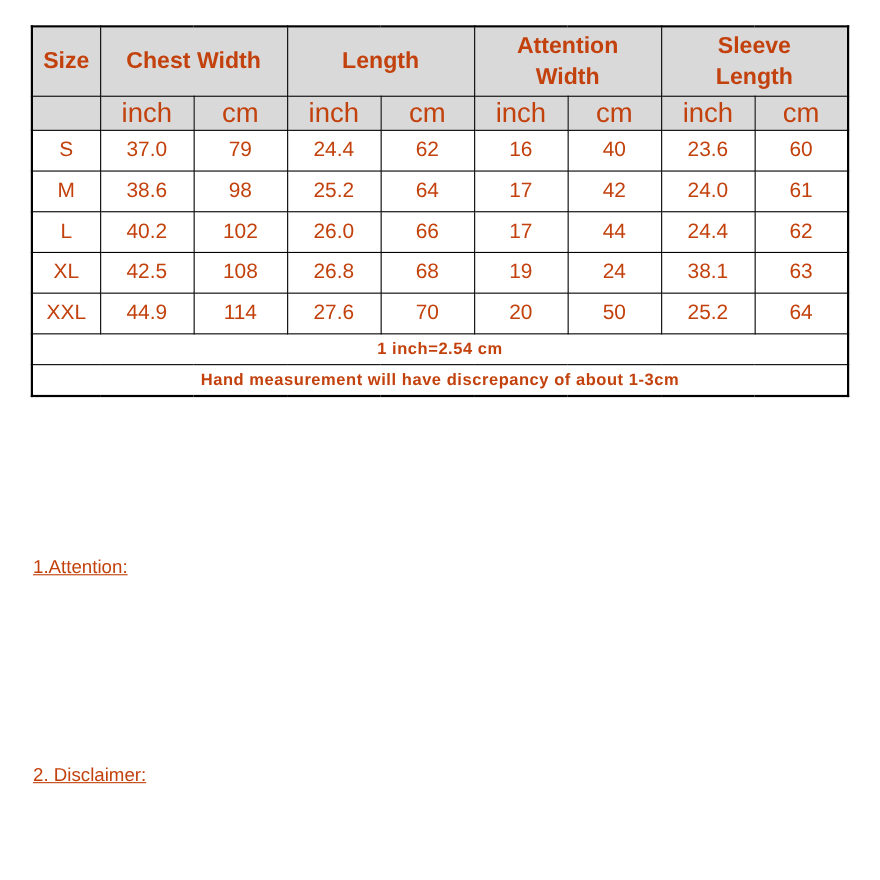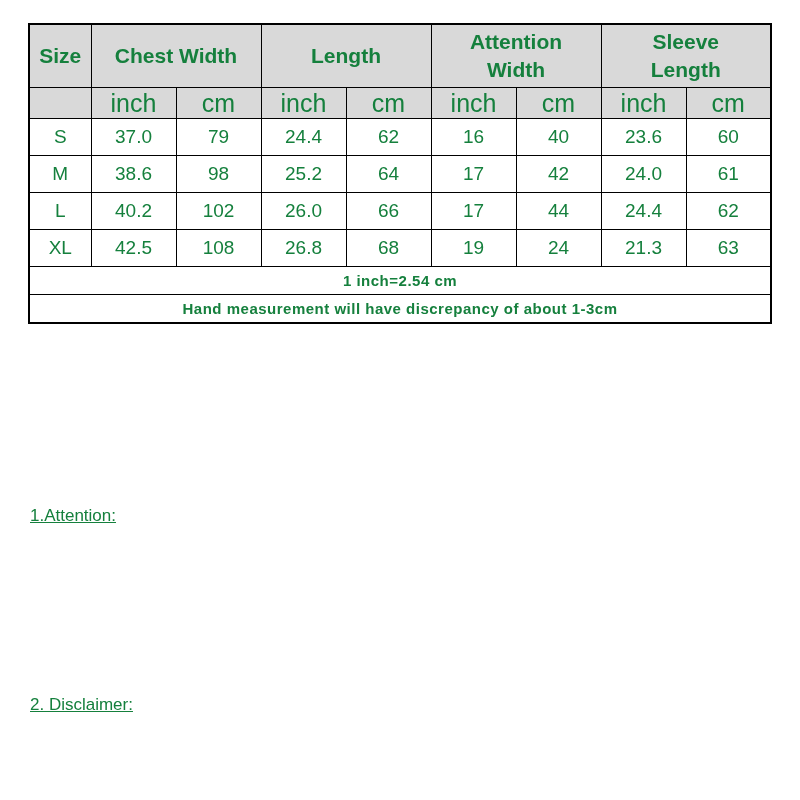--- a/index.html
+++ b/index.html
@@ -6,21 +6,21 @@
     margin: 0;
     padding: 0;
     background: #ffffff;
   }
   .canvas {
     position: relative;
     width: 800px;
     height: 800px;
     background: #ffffff;
     font-family: "Liberation Sans", sans-serif;
-    color: #15803d;
+    color: #c2410c;
     overflow: hidden;
   }
 
   
   table.size-table {
     position: absolute;
     left: 28px;
     top: 23px;
     width: 742px;
     border-collapse: collapse;
@@ -153,22 +153,33 @@
         <td>62</td>
       </tr>
       <tr class="data-row">
         <td>XL</td>
         <td>42.5</td>
         <td>108</td>
         <td>26.8</td>
         <td>68</td>
         <td>19</td>
         <td>24</td>
-        <td>21.3</td>
+        <td>38.1</td>
         <td>63</td>
+      </tr>
+      <tr class="data-row">
+        <td>XXL</td>
+        <td>44.9</td>
+        <td>114</td>
+        <td>27.6</td>
+        <td>70</td>
+        <td>20</td>
+        <td>50</td>
+        <td>25.2</td>
+        <td>64</td>
       </tr>
 
       <tr class="note-row">
         <td colspan="9">1 inch=2.54 cm</td>
       </tr>
       <tr class="note-row">
         <td colspan="9">Hand measurement will have discrepancy of about 1-3cm</td>
       </tr>
     </tbody>
   </table>

